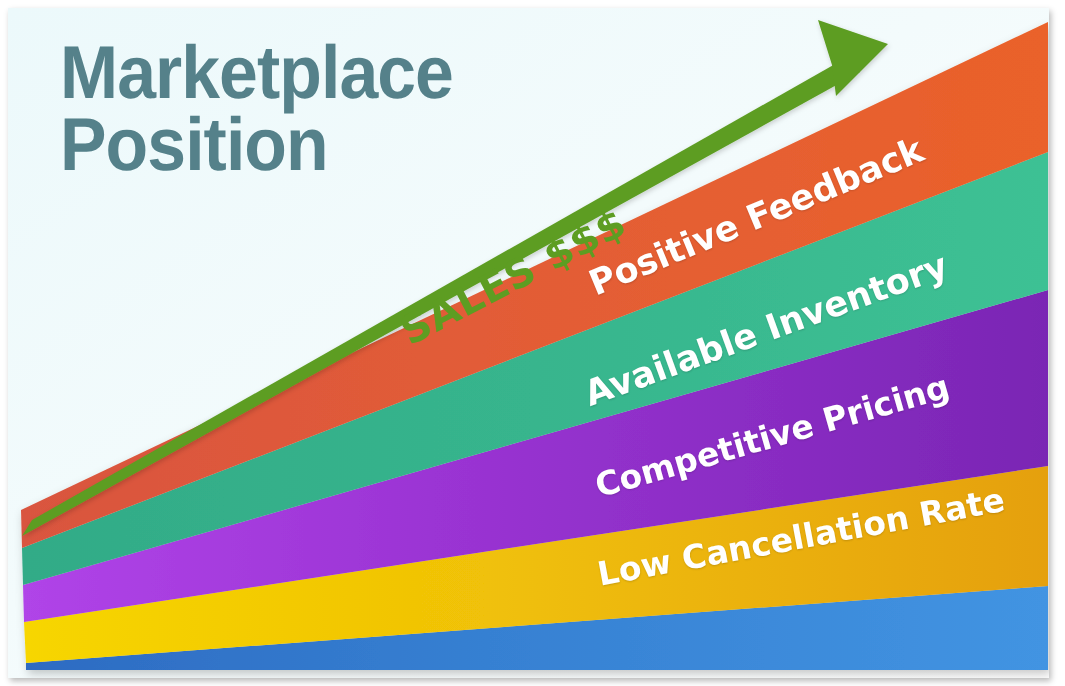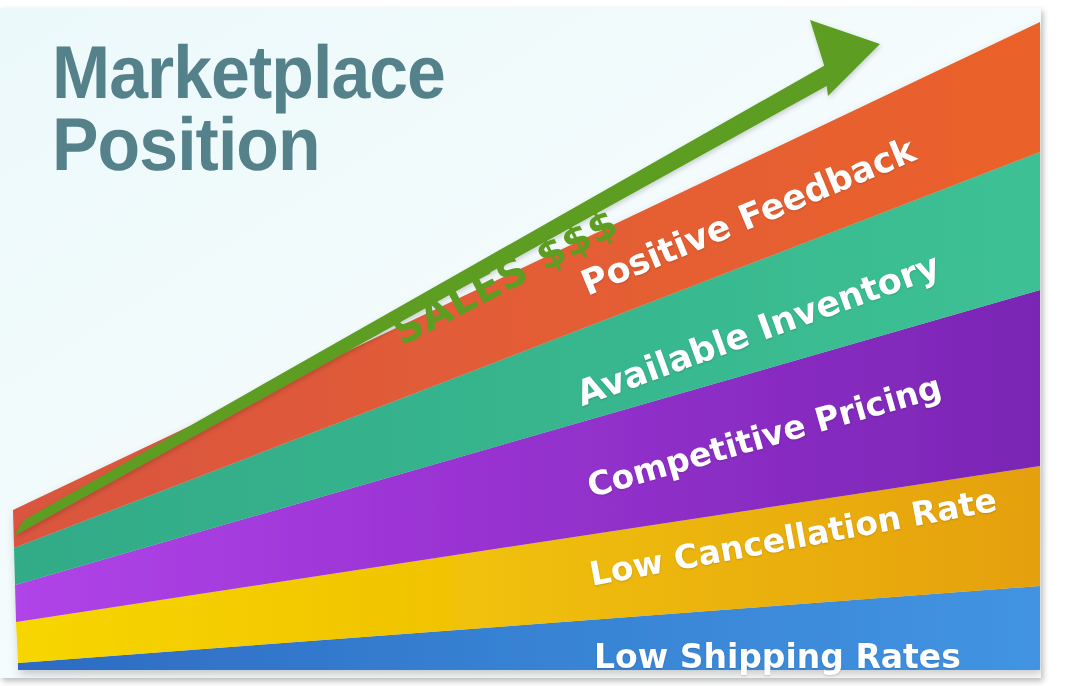--- a/index.html
+++ b/index.html
@@ -17,21 +17,21 @@
     position: relative;
     width: 1065px;
     height: 686px;
     overflow: hidden;
     background: #ffffff;
     box-sizing: border-box;
   }
 
   .canvas {
     position: absolute;
-    left: 0;
+    left: 8px;
     top: 8px;
     width: 1041px;
     height: 670px;
     overflow: hidden;
     background: linear-gradient(160deg, #eefafb 0%, #f2fbfb 40%, #fbfeff 75%, #ffffff 100%);
     box-shadow: 2px 3px 6px rgba(0,0,0,0.28);
   }
 
   
   .art {
@@ -165,16 +165,15 @@
 
     <div class="title">Marketplace
 Position</div>
 
     <div class="arrow-label" id="arrow-label">SALES $$$</div>
 
     <div class="band-label" id="label-0">Positive Feedback</div>
     <div class="band-label" id="label-1">Available Inventory</div>
     <div class="band-label" id="label-2">Competitive Pricing</div>
     <div class="band-label" id="label-3">Low Cancellation Rate</div>
-    <div class="band-label" id="label-4">Low Shipping Rates</div>
 
   </div>
 </div>
 
 </body></html>

